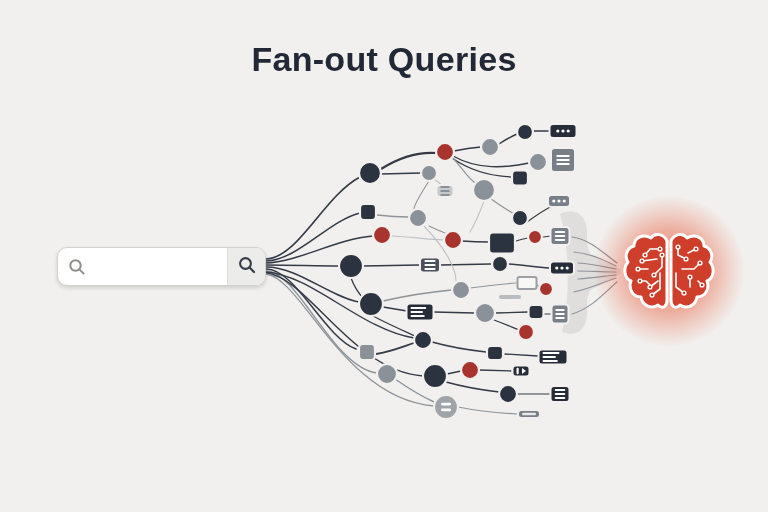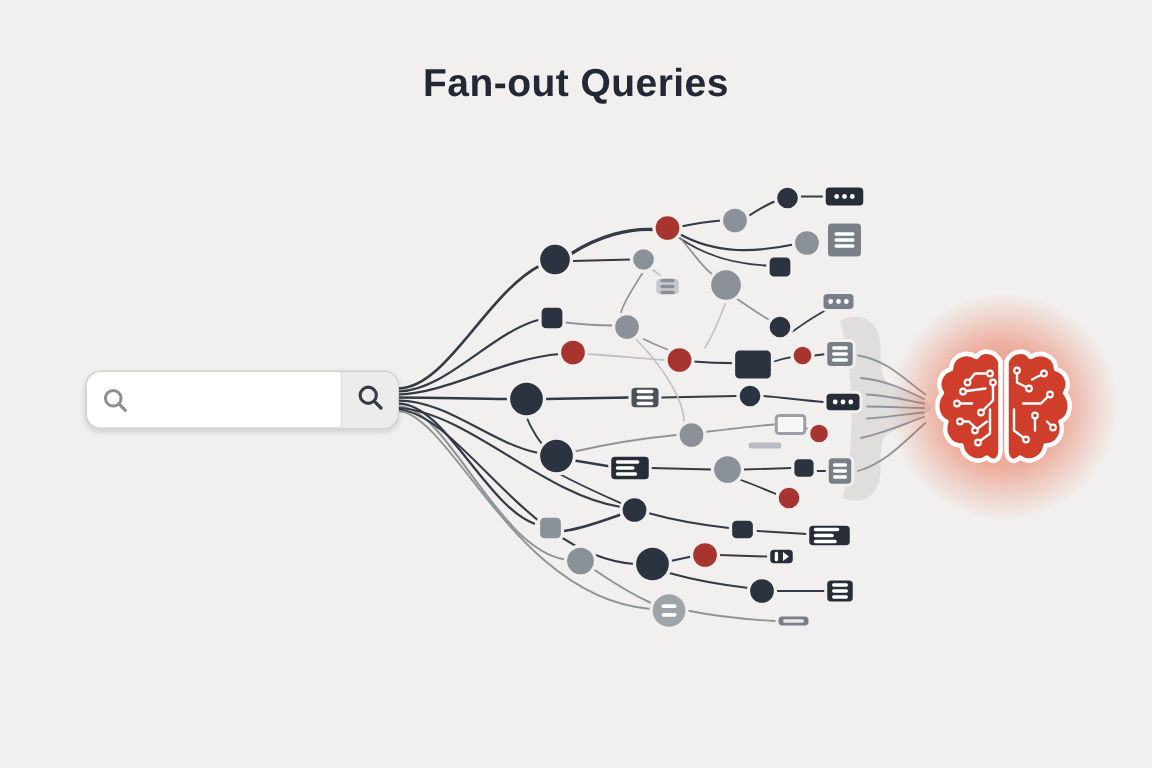--- a/index.html
+++ b/index.html
@@ -3,21 +3,21 @@
 <meta charset="utf-8">
 <style>
   :root{
     --bg:#f1f0ee; --title:#222836; --brain-fill:#cf3e2a; --brain-glow:#e8502e;
   }
   html,body{margin:0;padding:0;}
   body{background:#fff;font-family:"Liberation Sans",sans-serif;}
   .canvas{position:relative;width:768px;height:512px;background:var(--bg);overflow:hidden;}
   .page-title{
     position:absolute;top:40px;left:0;width:768px;margin:0;text-align:center;
-    font-size:26px;font-weight:700;color:var(--title);letter-spacing:.3px;
+    font-size:34px;font-weight:700;color:var(--title);letter-spacing:.3px;
   }
   #diagram{position:absolute;left:0;top:0;width:768px;height:512px;}
   
   .search-bar{
     position:absolute;left:57px;top:247px;width:209px;height:39px;background:#ffffff;
     border:1px solid #d2d2d0;border-radius:10px;box-shadow:0 2px 4px rgba(0,0,0,.14);
     display:flex;align-items:center;box-sizing:border-box;z-index:3;
   }
   .search-bar .lens-left{margin-left:9px;display:flex;align-items:center;}
   .search-bar input{

